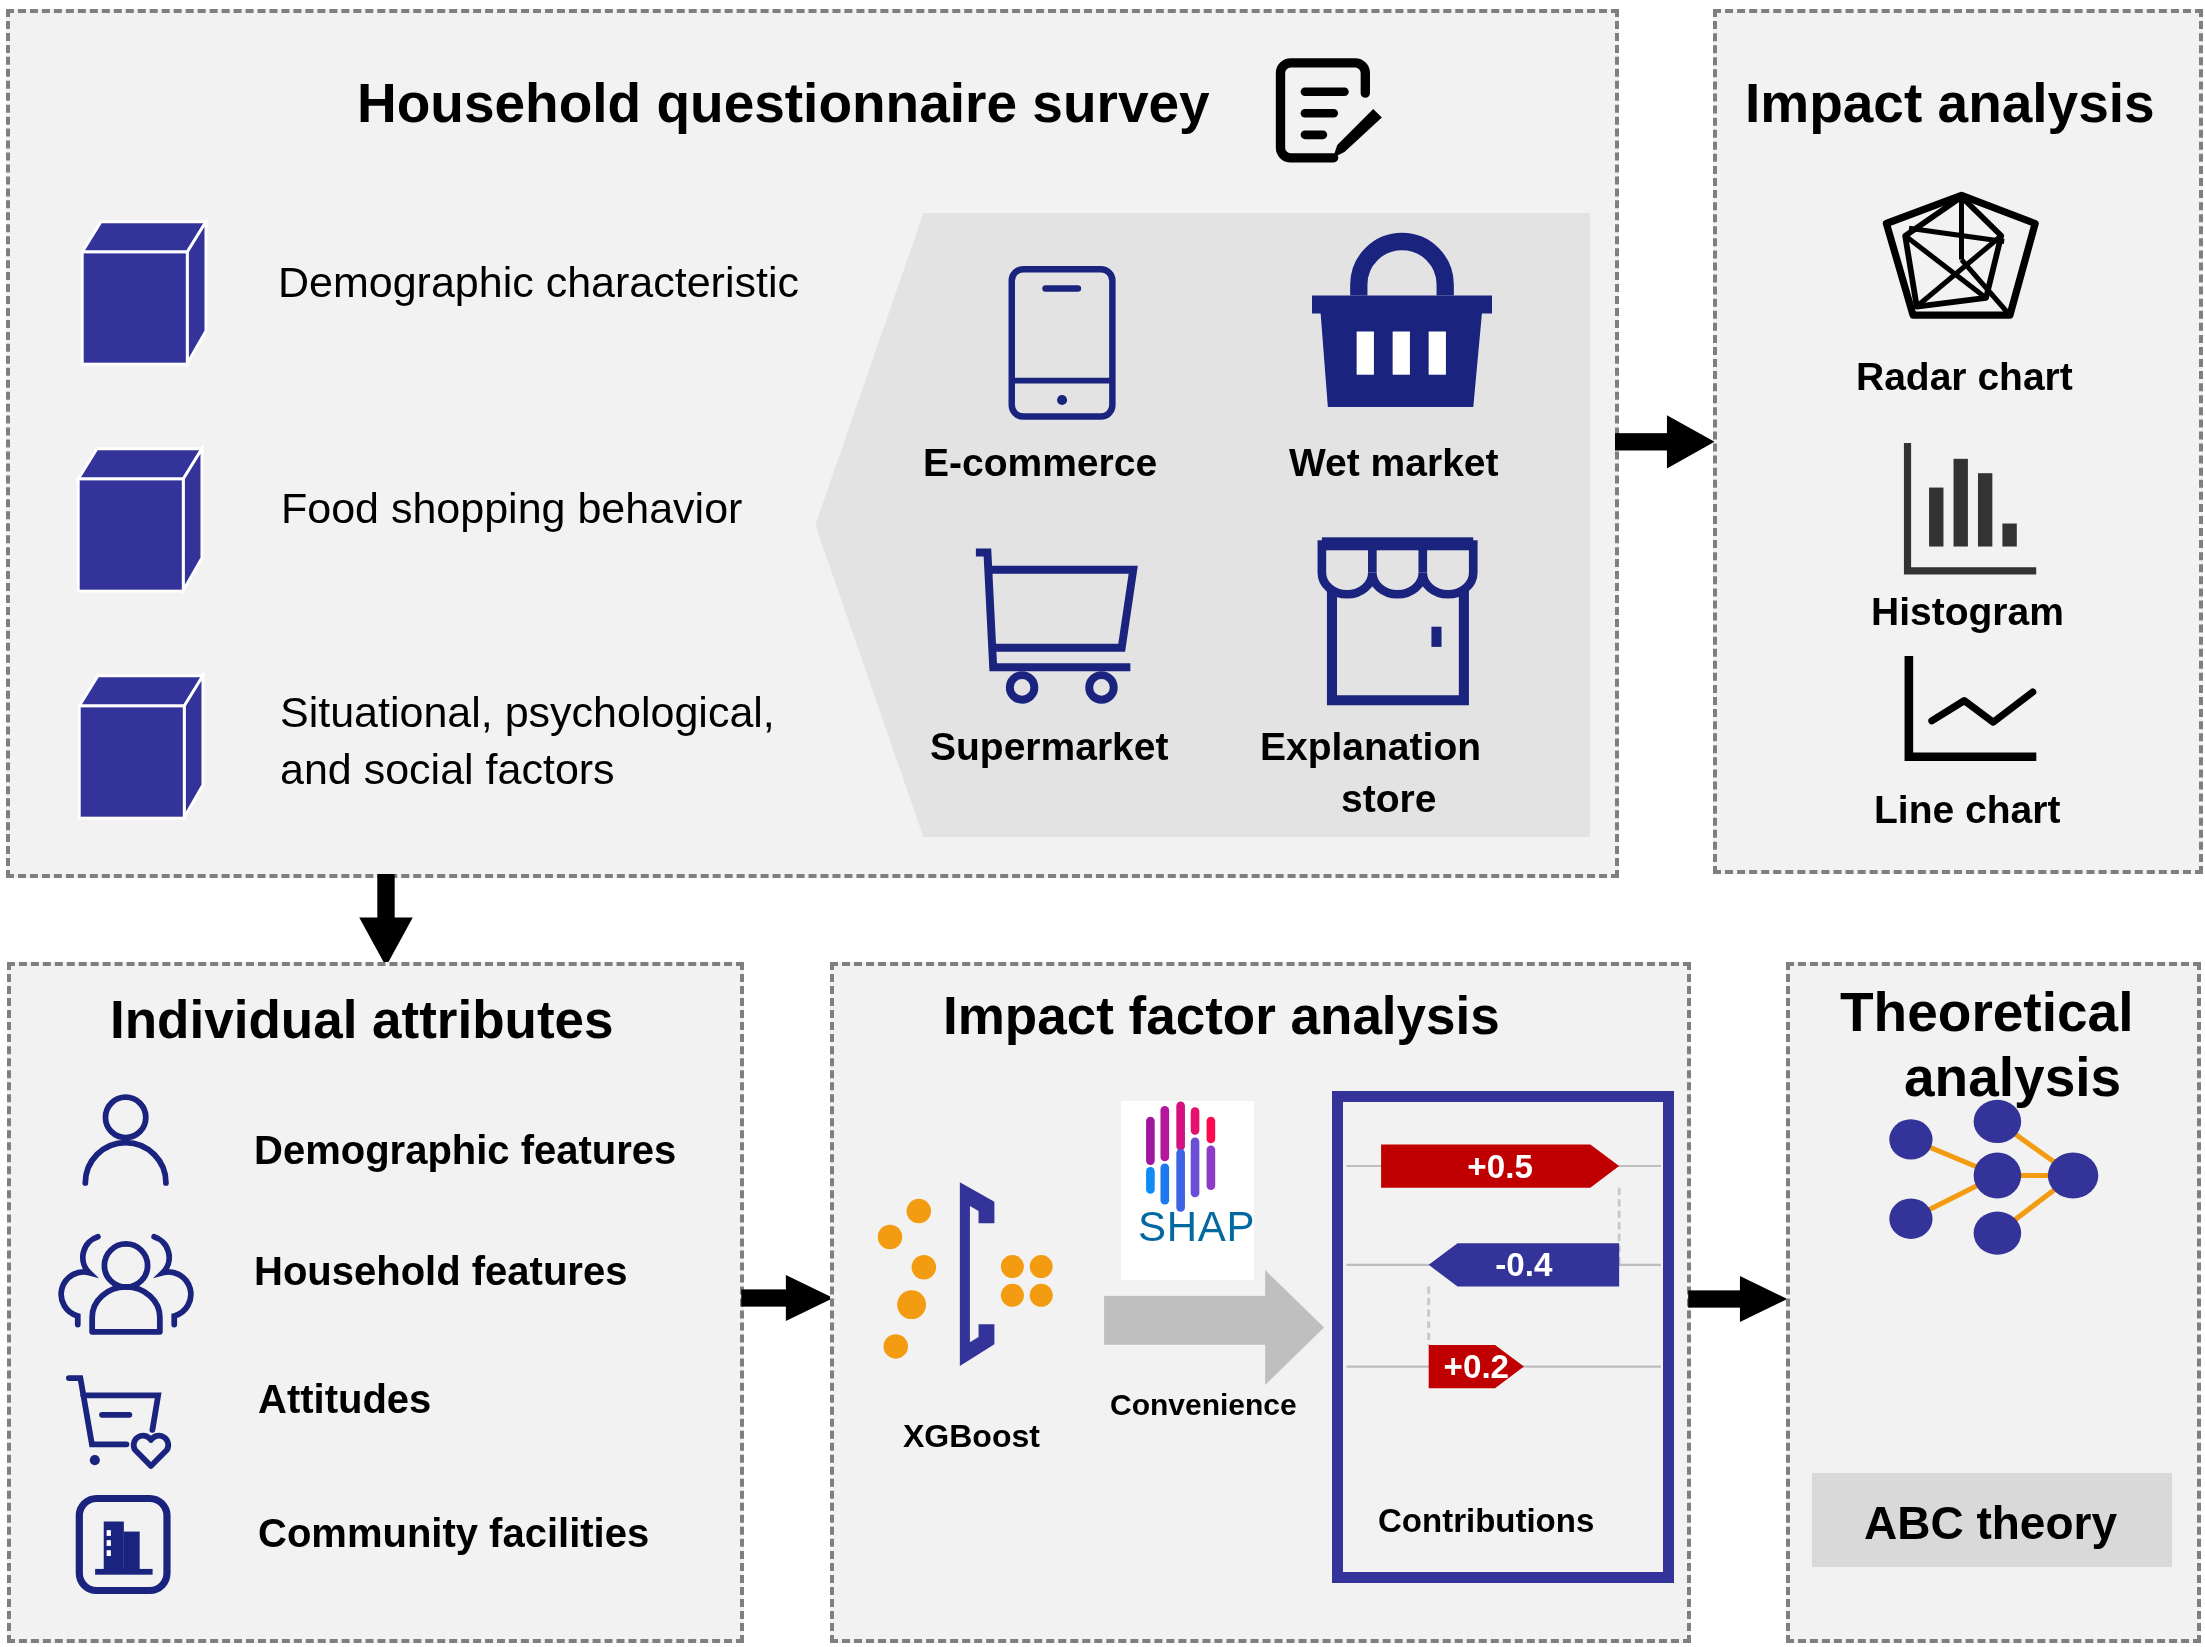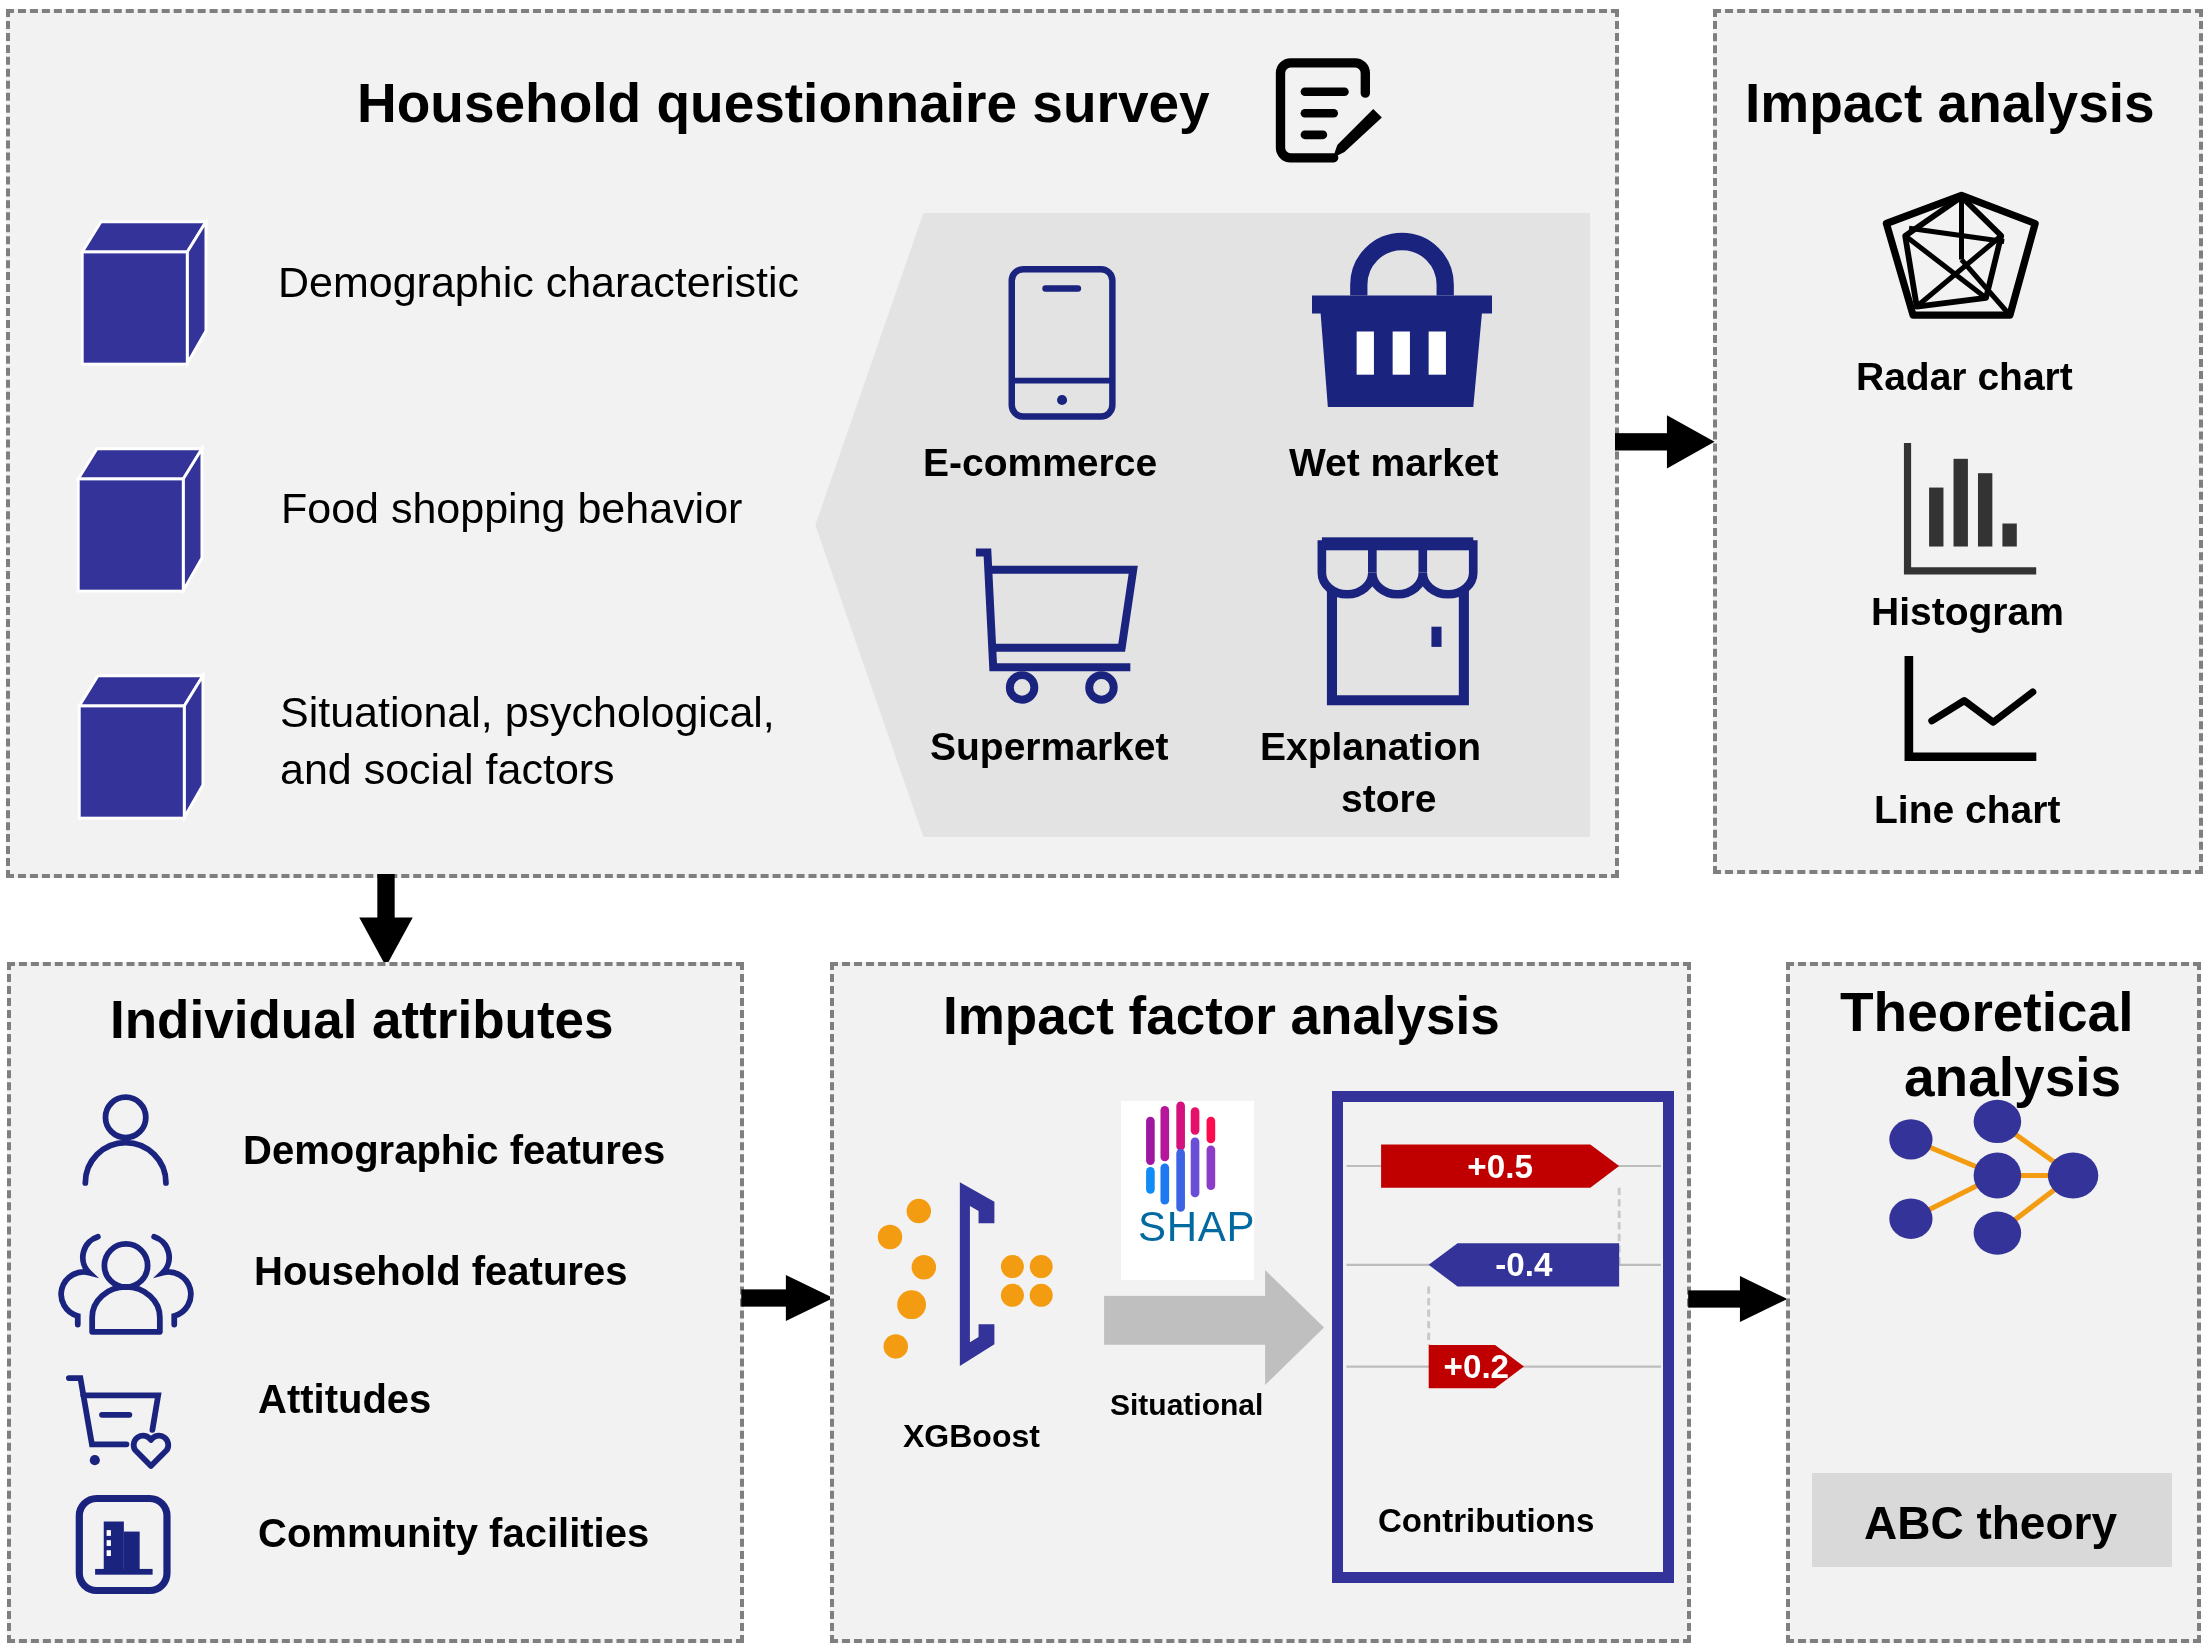--- a/index.html
+++ b/index.html
@@ -126,21 +126,21 @@
   <polygon points="3,60 77,60 40,128" fill="#000"></polygon>
 </svg>
 
 <div class="box" style="left:7.2px;top:962px;width:737px;height:681px;"></div>
 <div class="title" style="left:110px;top:993px;font-size:53px;">Individual attributes</div>
 
 <svg style="left:81px;top:1092px;" width="90" height="94" viewBox="0 0 125 130">
   <circle cx="62" cy="35" r="28" fill="none" stroke="#1a237e" stroke-width="8"></circle>
   <path d="M6 126 a56 56 0 0 1 112 0" fill="none" stroke="#1a237e" stroke-width="8" stroke-linecap="round"></path>
 </svg>
-<div class="lbl-b" style="left:243px;top:1128px;font-size:40px;text-align:right;">Demographic features</div>
+<div class="lbl-b" style="left:254px;top:1128px;font-size:40px;text-align:right;">Demographic features</div>
 
 <svg style="left:72px;top:1231px;" width="108" height="108" viewBox="0 0 150 150">
   <circle cx="75" cy="48" r="30" fill="none" stroke="#1a237e" stroke-width="8"></circle>
   <path d="M28 140 V120 a40 36 0 0 1 94 0 V140 Z" fill="none" stroke="#1a237e" stroke-width="8" stroke-linejoin="round"></path>
   <path d="M36 8 a30 30 0 0 0 -12 50 a30 30 0 0 0 -16 60 v12" fill="none" stroke="#1a237e" stroke-width="8" stroke-linecap="round"></path>
   <path d="M114 8 a30 30 0 0 1 12 50 a30 30 0 0 1 16 60 v12" fill="none" stroke="#1a237e" stroke-width="8" stroke-linecap="round"></path>
 </svg>
 <div class="lbl-b" style="left:254px;top:1249px;font-size:40px;">Household features</div>
 
 <svg style="left:66px;top:1375px;" width="108" height="94" viewBox="0 0 150 130">
@@ -197,21 +197,21 @@
   <line x1="52" y1="70" x2="52" y2="145" stroke="#3b63e3" stroke-width="12" stroke-linecap="round"></line>
   <line x1="72" y1="54" x2="72" y2="125" stroke="#6a4ed6" stroke-width="12" stroke-linecap="round"></line>
   <line x1="94" y1="65" x2="94" y2="115" stroke="#8c3cc6" stroke-width="12" stroke-linecap="round"></line>
 </svg>
 <div class="lbl-n" style="left:1138px;top:1203px;font-size:42px;color:#0369a1;letter-spacing:0.7px;">SHAP</div>
 
 <svg style="left:1104px;top:1270px;" width="223" height="115" viewBox="0 0 310 160">
   <rect x="0" y="36" width="230" height="68" fill="#bfbfbf"></rect>
   <polygon points="224,0 306,80 224,160" fill="#bfbfbf"></polygon>
 </svg>
-<div class="lbl-b" style="left:1110px;top:1388px;font-size:30px;">Situational</div>
+<div class="lbl-b" style="left:1110px;top:1388px;font-size:30px;">Convenience</div>
 
 <div class="abs" style="left:1332px;top:1091px;width:342px;height:492px;border:11.5px solid #333399;box-sizing:border-box;background:#f2f2f2;"></div>
 <svg id="contrib-svg" style="left:1332px;top:1091px;" width="342" height="492" viewBox="0 0 474 682">
     <line x1="20" x2="456" y1="104" y2="104" stroke="#bdbdbd" stroke-width="3"></line>
     <polygon points="68,74 358,74 398,104 358,134 68,134" fill="#c00000"></polygon>
     <text x="233" y="120" text-anchor="middle" fill="#fff" font-size="46" font-weight="bold" font-family="&quot;Liberation Sans&quot;, sans-serif">+0.5</text>
     <line x1="398" x2="398" y1="134" y2="241" stroke="#c8c8c8" stroke-width="4" stroke-dasharray="10 6"></line>
     <line x1="20" x2="456" y1="241" y2="241" stroke="#bdbdbd" stroke-width="3"></line>
     <polygon points="398,211 174,211 134,241 174,271 398,271" fill="#333399"></polygon>
     <text x="266" y="257" text-anchor="middle" fill="#fff" font-size="46" font-weight="bold" font-family="&quot;Liberation Sans&quot;, sans-serif">-0.4</text>

